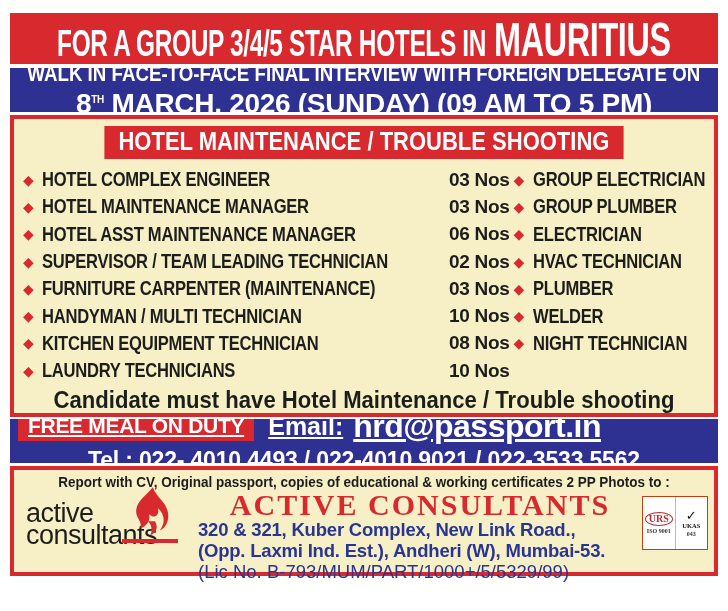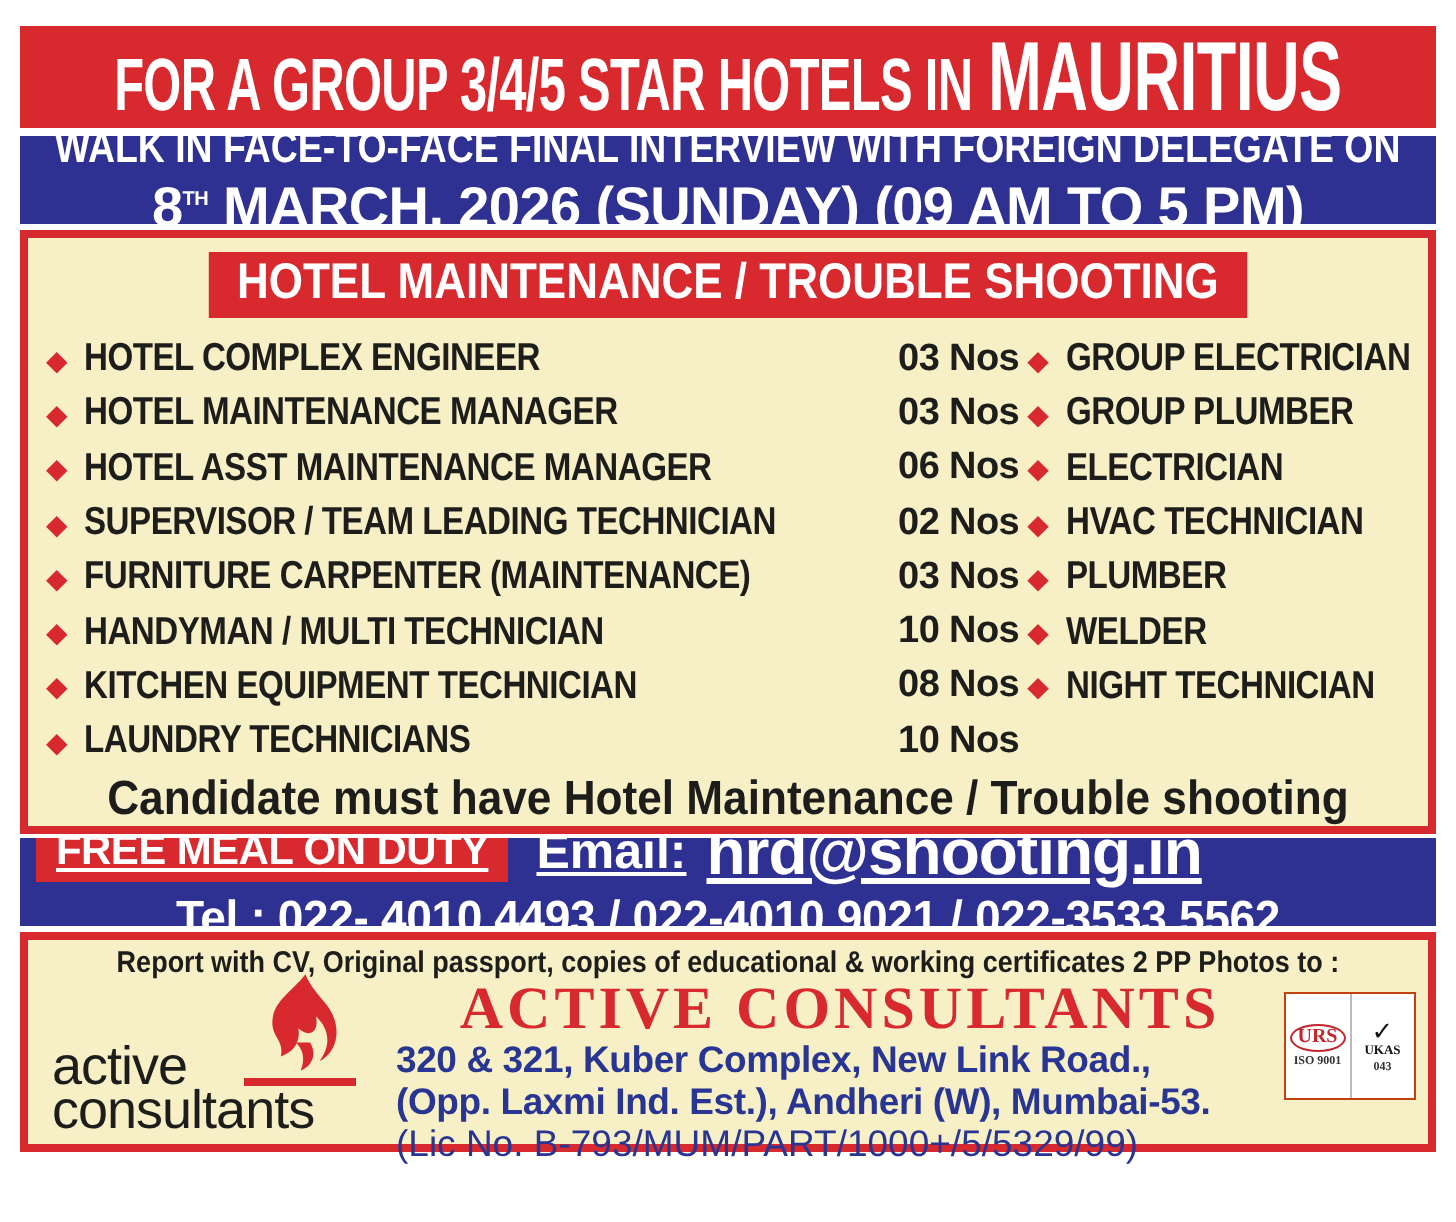--- a/index.html
+++ b/index.html
@@ -93,21 +93,21 @@
   }
   
   .footer-box{margin-top:3px;height:110px;padding:2px 6px;position:relative;}
   .report-line{
     text-align:center;font-weight:bold;font-size:15px;color:#1d1d1b;white-space:nowrap;
     transform:scaleX(.9);transform-origin:center;margin-top:1px;
   }
   .footer-row{display:flex;margin-top:0;}
   .logo-block{flex:0 0 168px;position:relative;height:80px;}
   .logo-text{
-    position:absolute;left:6px;top:32px;
+    position:absolute;left:6px;top:12px;
     font-size:27px;line-height:.82;color:#1d1d1b;letter-spacing:-.5px;
   }
   .flame{position:absolute;left:104px;top:-4px;}
   .flame-bar{position:absolute;left:102px;top:49px;width:56px;height:3.5px;background:#d8292f;}
   .center-block{flex:1;padding-left:10px;min-width:0;}
   .company-name{
     font-family:"Liberation Serif",serif;font-weight:bold;font-size:30px;color:#d8292f;
     letter-spacing:2px;text-align:center;line-height:1;white-space:nowrap;
   }
   .addr{font-weight:bold;font-size:18.5px;color:#283593;line-height:1.13;letter-spacing:-.2px;white-space:nowrap;}
@@ -223,21 +223,21 @@
       </div>
     </div>
 
     <div class="note">Candidate must have Hotel Maintenance / Trouble shooting</div>
   </div>
 
   <div class="contact-band">
     <div class="contact-row1">
       <span class="free-meal">FREE MEAL ON DUTY</span>
       <span class="email-label">Email:</span>
-      <span class="email-value">hrd@shooting.in</span>
+      <span class="email-value">hrd@passport.in</span>
     </div>
     <div class="tel-line">Tel : 022- 4010 4493 / 022-4010 9021 / 022-3533 5562</div>
   </div>
 
   <div class="cream-box footer-box">
     <div class="report-line">Report with CV, Original passport, copies of educational &amp; working certificates 2 PP Photos to :</div>
     <div class="footer-row">
 
       <div class="logo-block">
         <div class="logo-text">

